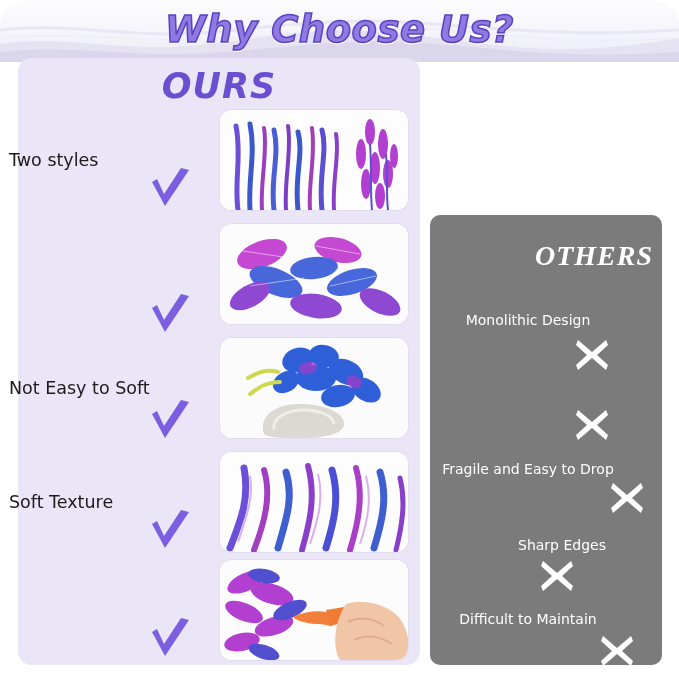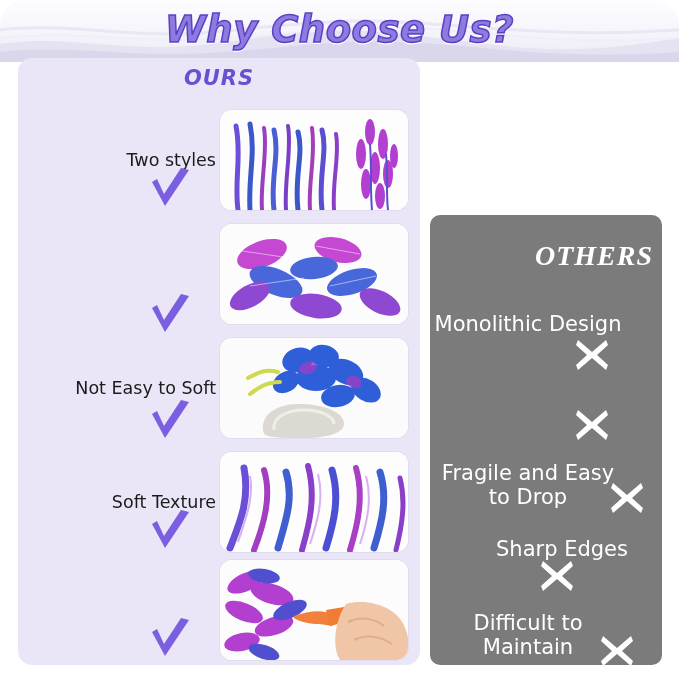--- a/index.html
+++ b/index.html
@@ -38,41 +38,41 @@
   
   .ours-panel{
     position:absolute;left:18px;top:58px;width:402px;height:607px;
     background:#eae6f8;
     border-radius:14px;
   }
   .ours-title{
     position:absolute;left:18px;top:66px;width:402px;
     text-align:center;
     font-family:"DejaVu Sans", sans-serif;
-    font-size:21px;font-weight:bold;font-style:italic;
+    font-size:35px;font-weight:bold;font-style:italic;
     color:#6a4fd0;
     letter-spacing:1px;
   }
 
   
   .thumb{
     position:absolute;
     width:188px;height:100px;
     border-radius:12px;
     overflow:hidden;
     left:220px;
     box-shadow:0 0 0 1px rgba(0,0,0,0.04);
     background:#ffffff;
   }
   .thumb .ph{position:absolute;left:0;top:0;width:100%;height:100%;}
 
   .ours-label{
     position:absolute;
-    left:20px;width:196px;
-    text-align:right;
+    left:9px;width:196px;
+    text-align:left;
     font-family:"DejaVu Sans", sans-serif;
     font-size:17.5px;
     color:#1b1b1b;
     line-height:21px;
   }
   .check{
     position:absolute;
     width:44px;height:44px;
   }
 
@@ -89,21 +89,21 @@
     font-size:28px;font-weight:bold;font-style:italic;
     color:#ffffff;
     letter-spacing:1px;
     margin-left:48px;
   }
   .others-label{
     position:absolute;
     width:196px;left:430px;
     text-align:center;
     font-family:"DejaVu Sans", sans-serif;
-    font-size:21px;
+    font-size:14px;
     color:#ffffff;
   }
   .xmark{position:absolute;width:34px;height:34px;}
 </style>
 </head>
 <body>
 
 <div class="stage">
 
   <div class="wave-band">

